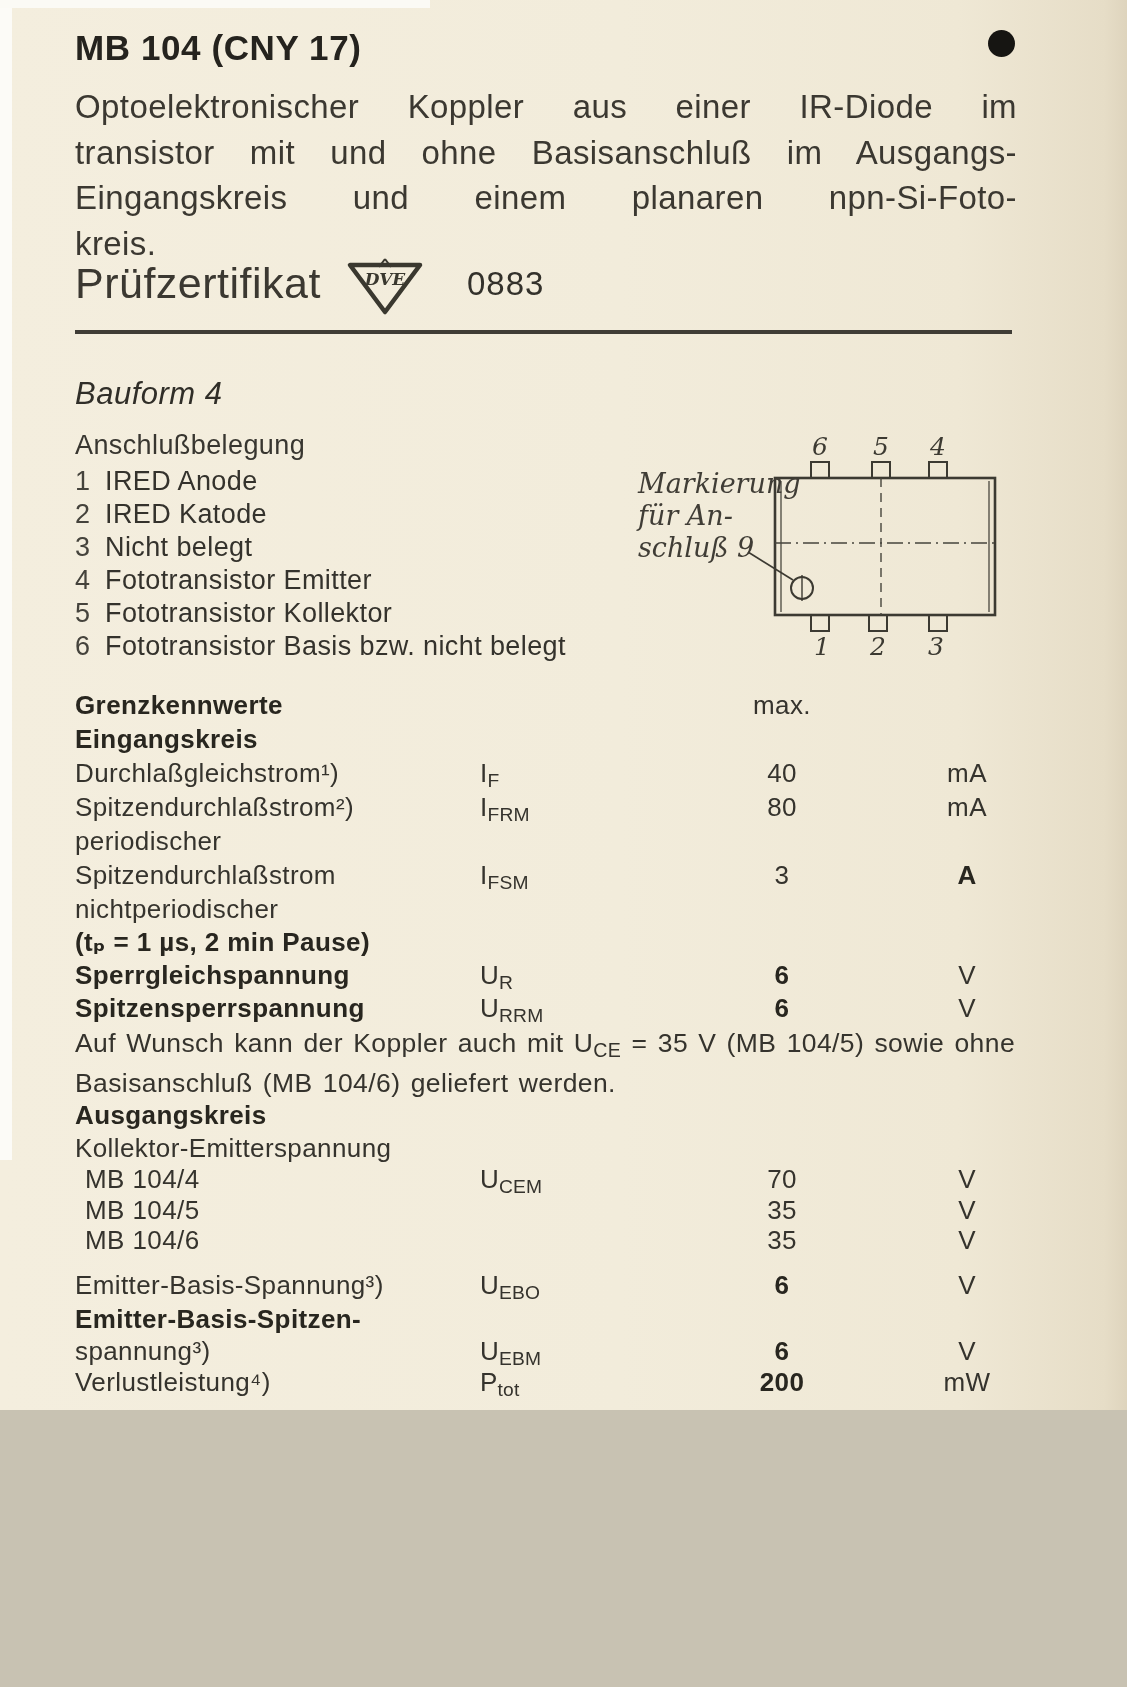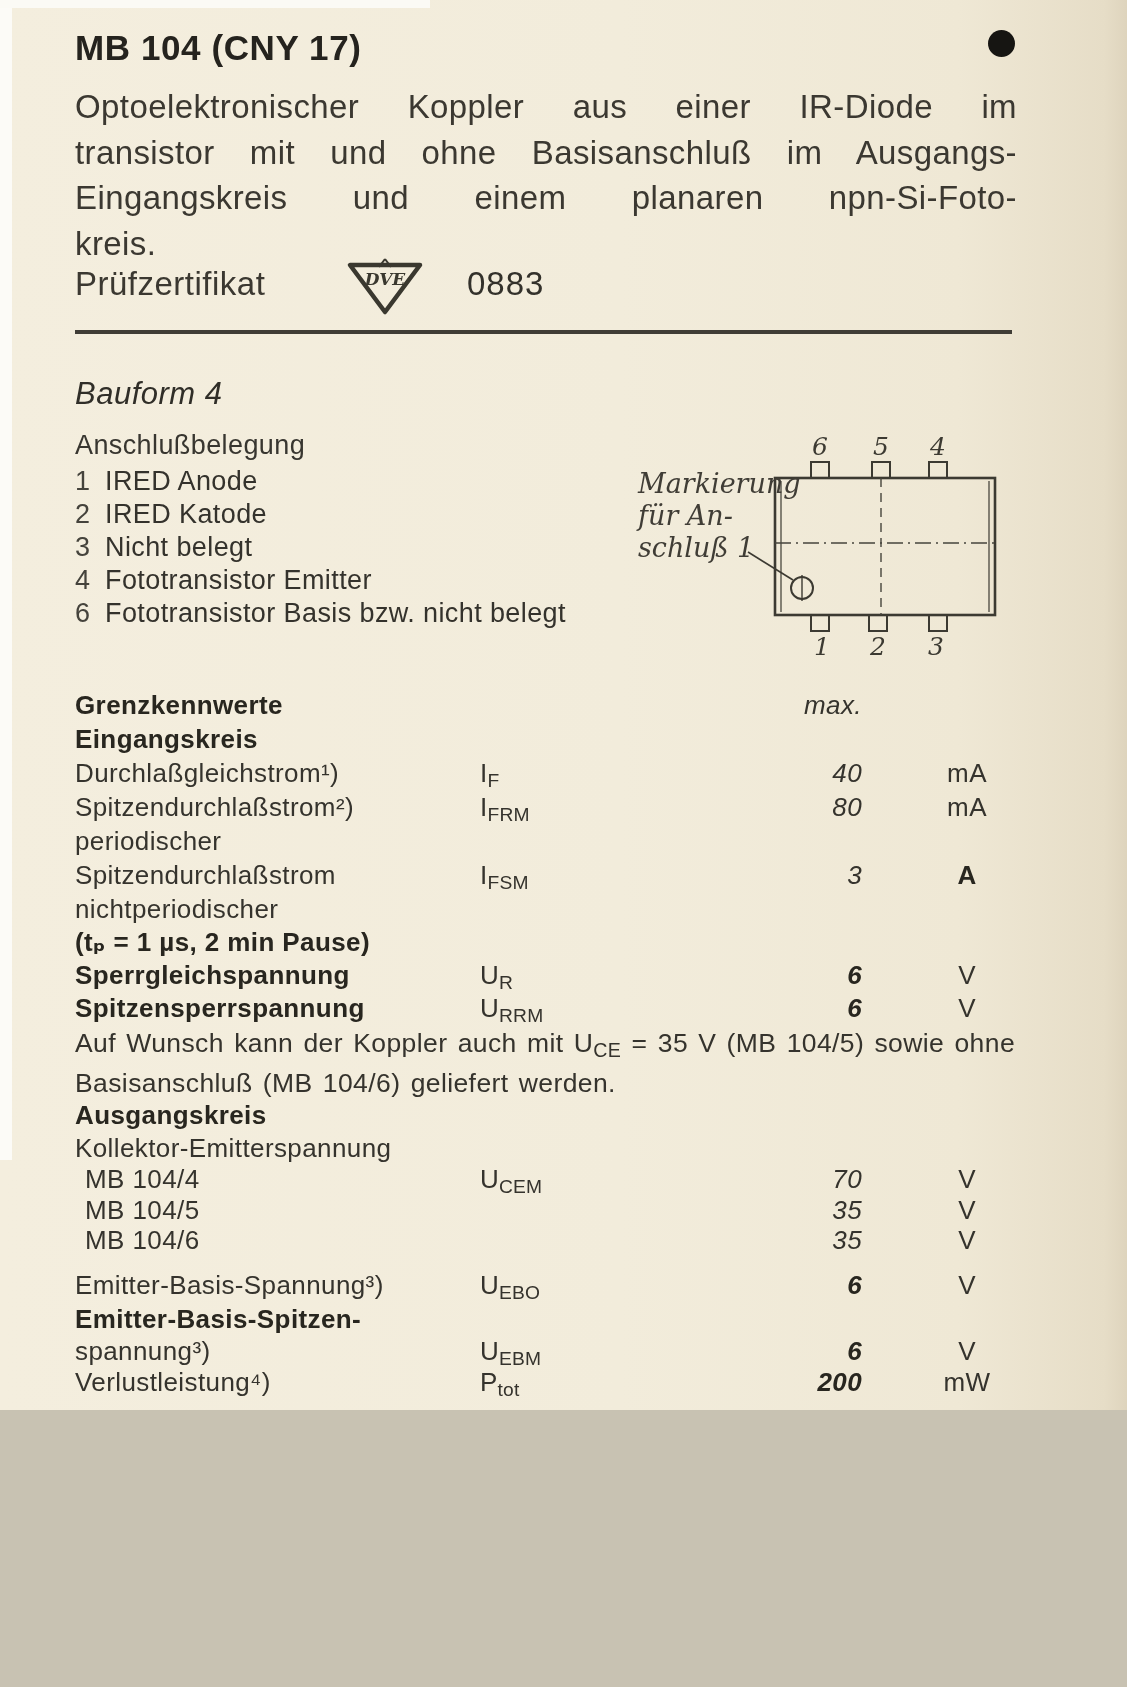--- a/index.html
+++ b/index.html
@@ -16,21 +16,21 @@
   .strip-top  { left:0; top:0; width:430px; height:8px; background:#fbfaf5; }
 
   .dot { left:988px; top:30px; width:27px; height:27px; border-radius:50%; background:#161512; }
 
   .title { left:75px; top:28px; font-size:35px; font-weight:700; letter-spacing:0.6px; color:#25231e; }
 
   .intro { left:75px; top:84px; width:942px; font-size:33px; line-height:45.5px; color:#3b3831; letter-spacing:0.4px; }
   .intro .jline { text-align:justify; text-align-last:justify; }
 
   .cert { left:75px; top:255px; width:942px; height:64px; }
-  .cert-label { position:absolute; left:0; top:10px; font-size:33px; color:#3b3831; letter-spacing:0.5px; }
+  .cert-label { position:absolute; left:0; top:4px; font-size:43px; color:#3b3831; letter-spacing:0.5px; }
   .vde { position:absolute; left:268px; top:0; }
   .cert-number { position:absolute; left:392px; top:10px; font-size:33px; color:#33312b; letter-spacing:1px; }
 
   .rule-top { left:75px; top:330px; width:937px; height:4px; background:#403d36; }
   .rule-bottom { left:75px; top:1478px; width:937px; height:2px; background:#55524a; }
 
   .h-bauform { left:75px; top:376px; font-size:31px; color:#302e28; letter-spacing:0.5px;font-style:italic; }
   .h-anschluss { left:75px; top:430px; font-size:27px; color:#383630; letter-spacing:0.4px; }
 
   .pinlist { left:75px; top:466px; font-size:27px; letter-spacing:0.4px; color:#34322c; }
@@ -42,21 +42,21 @@
   .marking { left:638px; top:468px; width:160px; font-size:27px; line-height:32px;
              font-style:italic; font-family:"DejaVu Serif","Liberation Serif",serif; color:#403d36; }
 
   
   .limits { left:75px; top:690px; width:942px; height:725px; }
   .tline { position:absolute; left:0; width:942px; height:34px; font-size:26px; letter-spacing:0.4px; white-space:nowrap; }
   .cl { position:absolute; left:0; top:0; }
   .cl.ind { left:10px; }
   .cs { position:absolute; left:405px; top:0; letter-spacing:0.2px; }
   .cs sub, .note sub { font-size:0.74em; vertical-align:-0.28em; }
-  .cv { position:absolute; left:657px; top:0; width:130px; text-align:right;font-style:italic; }
+  .cv { position:absolute; left:642px; top:0; width:130px; text-align:center; }
   .cu { position:absolute; left:842px; top:0; width:100px; text-align:center; }
   .b { font-weight:700; color:#28261f; }
   .note { font-size:26.5px; word-spacing:2.5px; }
 
   .page-num { left:75px; top:1505px; font-size:28px; color:#35332d; letter-spacing:1px; }
 
   svg text { font-family:"DejaVu Serif","Liberation Serif",serif; }
 </style>
 </head>
 <body>
@@ -93,20 +93,21 @@
   <div class="abs rule-top"></div>
 
   <div class="abs h-bauform">Bauform 4</div>
   <div class="abs h-anschluss">Anschlußbelegung</div>
 
   <div class="abs pinlist">
     <div class="pin"><span class="pnum">1</span><span>IRED Anode</span></div>
     <div class="pin"><span class="pnum">2</span><span>IRED Katode</span></div>
     <div class="pin"><span class="pnum">3</span><span>Nicht belegt</span></div>
     <div class="pin"><span class="pnum">4</span><span>Fototransistor Emitter</span></div>
+    <div class="pin"><span class="pnum">5</span><span>Fototransistor Kollektor</span></div>
     <div class="pin"><span class="pnum">6</span><span>Fototransistor Basis bzw. nicht belegt</span></div>
   </div>
 
   <div class="abs pkg">
     <svg width="400" height="235" viewBox="0 0 400 235">
 
       <rect x="155" y="53" width="220" height="137" fill="none" stroke="#3c3a32" stroke-width="2.6"></rect>
       <line x1="161" y1="56" x2="161" y2="187" stroke="#3c3a32" stroke-width="1.2"></line>
       <line x1="369" y1="56" x2="369" y2="187" stroke="#3c3a32" stroke-width="1.2"></line>
 
@@ -130,21 +131,21 @@
       <text x="318" y="30" text-anchor="middle" font-size="25" font-style="italic" fill="#3c3a32">4</text>
       <text x="202" y="230" text-anchor="middle" font-size="25" font-style="italic" fill="#3c3a32">1</text>
       <text x="258" y="230" text-anchor="middle" font-size="25" font-style="italic" fill="#3c3a32">2</text>
       <text x="316" y="230" text-anchor="middle" font-size="25" font-style="italic" fill="#3c3a32">3</text>
     </svg>
   </div>
 
   <div class="abs marking">
     <div>Markierung</div>
     <div>für An-</div>
-    <div>schluß 1</div>
+    <div>schluß 9</div>
   </div>
 
   <div class="abs limits">
 
     <div class="tline" style="top:0">
       <span class="cl b">Grenzkennwerte</span>
       <span class="cv">max.</span>
     </div>
 
     <div class="tline" style="top:34px">

